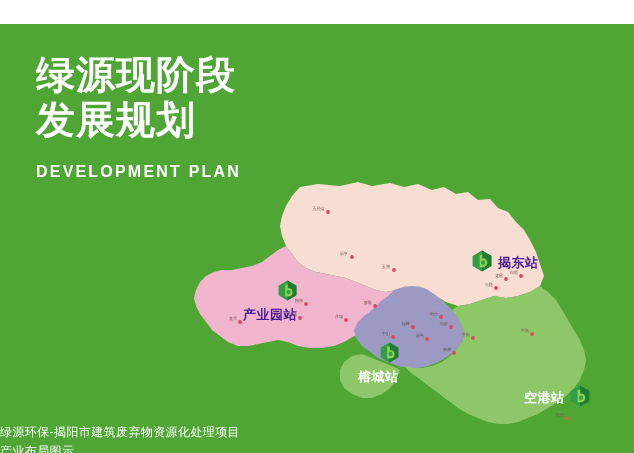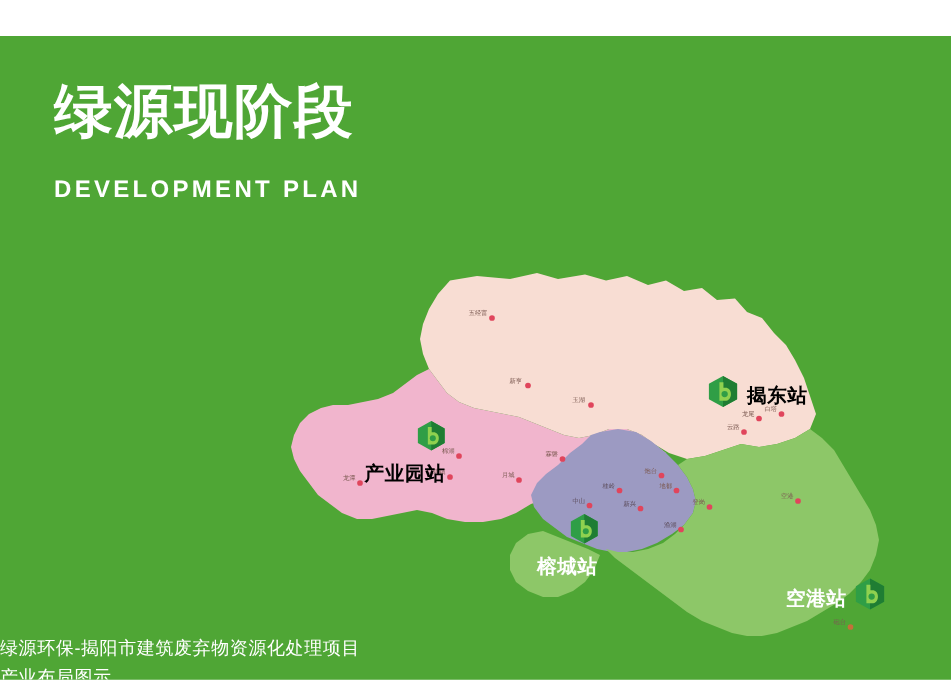--- a/index.html
+++ b/index.html
@@ -79,21 +79,21 @@
   }
   .station.stacked {
     display: block;
     text-align: right;
   }
   .station-name {
     font-size: 13px;
     font-weight: bold;
     letter-spacing: 0.5px;
   }
-  .station-name.green { color: #000000; }
+  .station-name.green { color: #4c1d95; }
   .station-name.white { color: #ffffff; }
   .logo {
     display: inline-block;
     vertical-align: middle;
   }
   
   #caption {
     position: absolute;
     left: 0;
     right: 0;
@@ -186,20 +186,21 @@
         <text class="town-label-dark" x="451" y="327" text-anchor="end">渔湖</text>
         <text class="town-label" x="470" y="312" text-anchor="end">登岗</text>
         <text class="town-label" x="529" y="308" text-anchor="end">空港</text>
         <text class="town-label" x="564" y="392" text-anchor="end">砲台</text>
       </g>
     </svg>
   </div>
 
   <div id="header">
     <div class="title-line">绿源现阶段</div>
+    <div class="title-line">发展规划</div>
     <div id="subtitle">DEVELOPMENT PLAN</div>
   </div>
 
   <div class="station" style="left:472px; top:226px;">
     <span class="logo">
       <svg width="20" height="22" viewBox="0 0 20 22">
         <polygon points="10,0.6 19.4,5.9 19.4,16.1 10,21.4 0.6,16.1 0.6,5.9" fill="#2f9e46"></polygon>
         <polygon points="10,0.6 19.4,5.9 19.4,16.1 10,21.4" fill="#1f7d33"></polygon>
         <path d="M7.6,4.8 L7.6,17.2 L11.4,17.2 C13.7,17.2 15.3,15.3 15.3,12.6 C15.3,10.2 13.8,8.5 11.6,8.5 L10.3,8.5 L10.3,4.8 Z" fill="#8fd14f"></path>
         <circle cx="11.1" cy="12.7" r="2.1" fill="#2f9e46"></circle>

